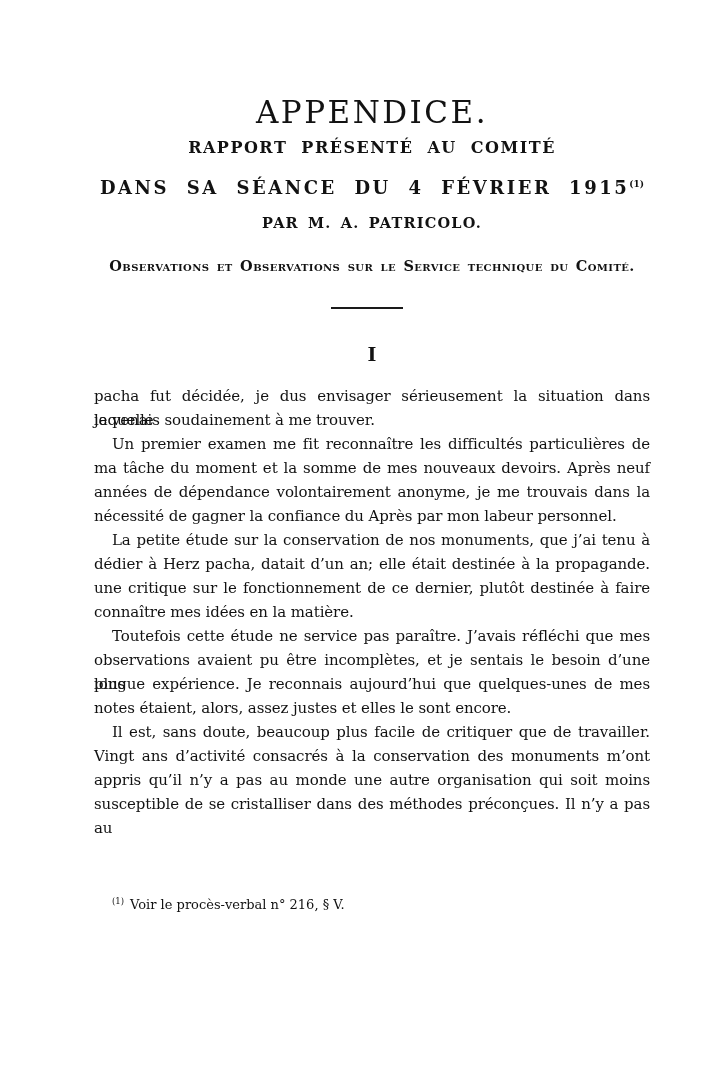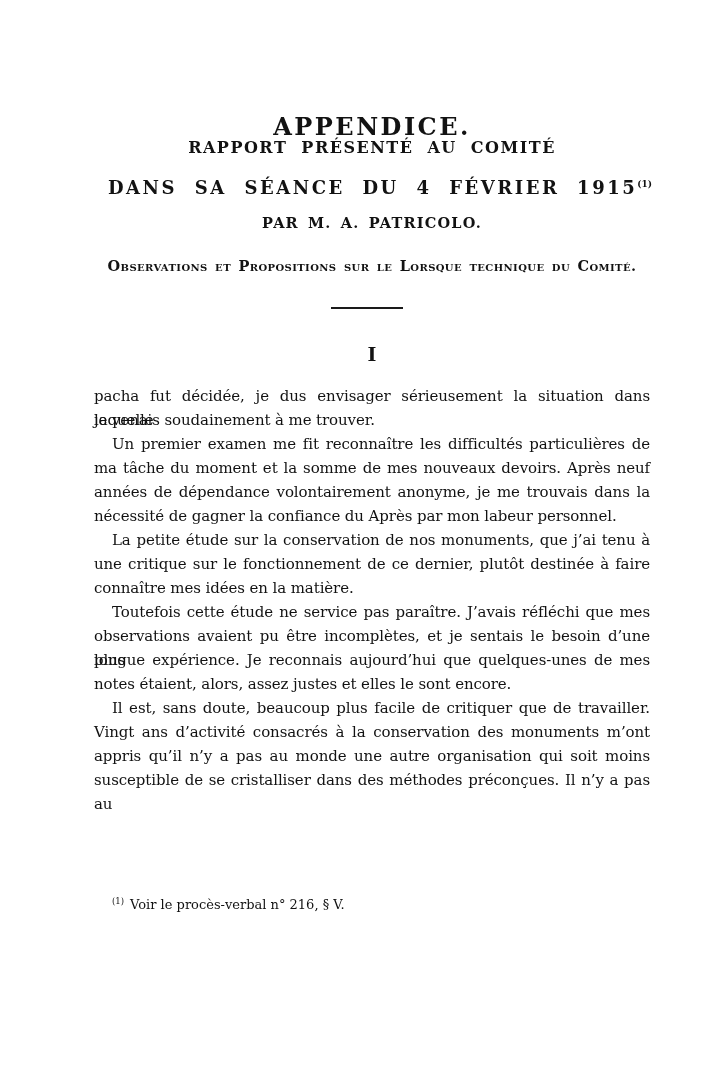--- a/index.html
+++ b/index.html
@@ -13,39 +13,38 @@
     overflow: hidden;
   }
   .center-col {
     position: absolute;
     left: 94px;
     width: 556px;
     text-align: center;
     white-space: nowrap;
   }
   .appendix {
-    top: 112px;
-    font-size: 24px;
-    font-weight: 700;
+    top: 94px;
+    font-size: 31px;
+    font-weight: 400;
     letter-spacing: 2.5px;
   }
   .rapport {
     top: 138px;
     font-size: 16px;
     font-weight: 700;
     letter-spacing: 1.5px;
     word-spacing: 7px;
   }
   .seance {
     top: 177px;
     font-size: 18px;
     font-weight: 700;
     letter-spacing: 2.5px;
     word-spacing: 9px;
-    margin-left: 8px;
   }
   .seance sup {
     font-size: 9px;
     letter-spacing: 0;
     vertical-align: 7px;
   }
   .author {
     top: 214px;
     font-size: 14.5px;
     font-weight: 700;
@@ -110,34 +109,35 @@
 <div class="page">
 
   <div class="center-col appendix">APPENDICE.</div>
 
   <div class="center-col rapport">RAPPORT PRÉSENTÉ AU COMITÉ</div>
 
   <div class="center-col seance"><span>DANS SA SÉANCE DU 4 FÉVRIER 1915</span><sup>(1)</sup></div>
 
   <div class="center-col author">PAR M. A. PATRICOLO.</div>
 
-  <div class="center-col subject">Observations et Propositions sur le Lorsque technique du Comité.</div>
+  <div class="center-col subject">Observations et Observations sur le Service technique du Comité.</div>
 
   <div class="divider"></div>
 
   <div class="center-col numeral">I</div>
 
   <div class="body-text">
     <div class="line">pacha fut décidée, je dus envisager sérieusement la situation dans laquelle</div>
     <div class="line end">je venais soudainement à me trouver.</div>
     <div class="line indent">Un premier examen me fit reconnaître les difficultés particulières de</div>
     <div class="line">ma tâche du moment et la somme de mes nouveaux devoirs. Après neuf</div>
     <div class="line">années de dépendance volontairement anonyme, je me trouvais dans la</div>
     <div class="line end">nécessité de gagner la confiance du Après par mon labeur personnel.</div>
     <div class="line indent">La petite étude sur la conservation de nos monuments, que j’ai tenu à</div>
+    <div class="line">dédier à Herz pacha, datait d’un an; elle était destinée à la propagande.</div>
     <div class="line">une critique sur le fonctionnement de ce dernier, plutôt destinée à faire</div>
     <div class="line end">connaître mes idées en la matière.</div>
     <div class="line indent">Toutefois cette étude ne service pas paraître. J’avais réfléchi que mes</div>
     <div class="line">observations avaient pu être incomplètes, et je sentais le besoin d’une plus</div>
     <div class="line">longue expérience. Je reconnais aujourd’hui que quelques-unes de mes</div>
     <div class="line end">notes étaient, alors, assez justes et elles le sont encore.</div>
     <div class="line indent">Il est, sans doute, beaucoup plus facile de critiquer que de travailler.</div>
     <div class="line">Vingt ans d’activité consacrés à la conservation des monuments m’ont</div>
     <div class="line">appris qu’il n’y a pas au monde une autre organisation qui soit moins</div>
     <div class="line">susceptible de se cristalliser dans des méthodes préconçues. Il n’y a pas au</div>

